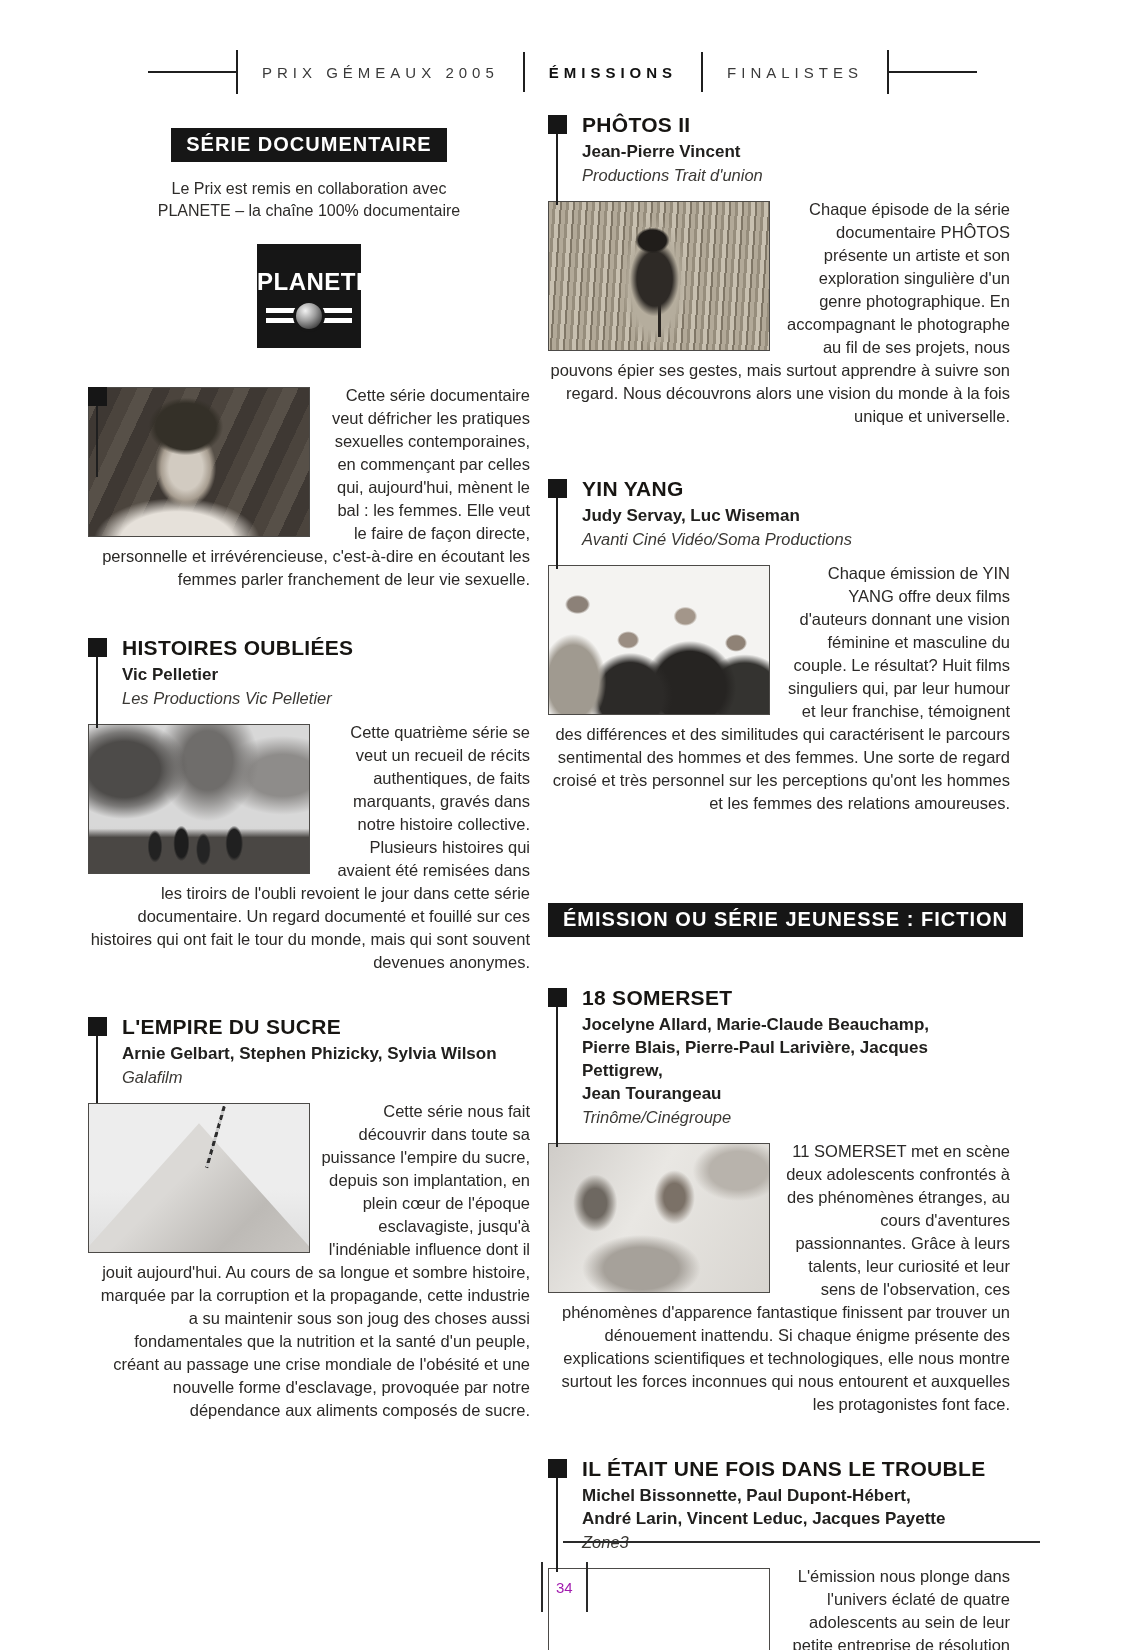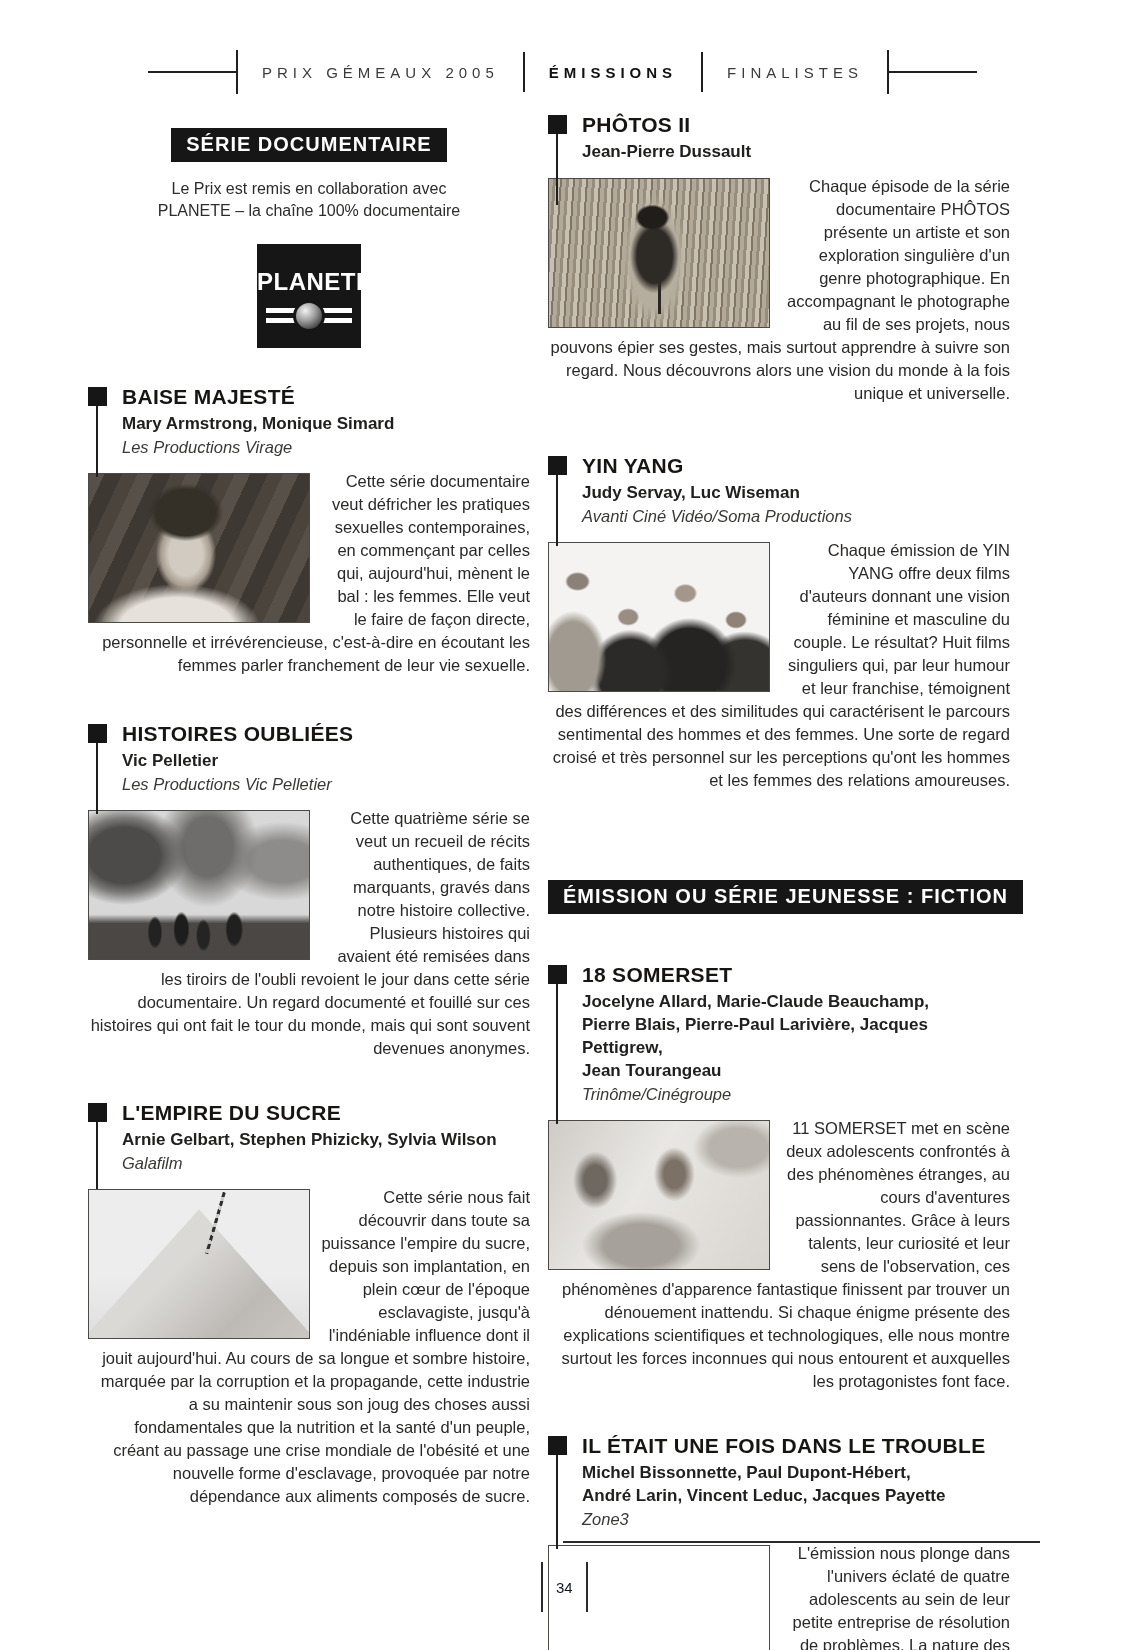--- a/index.html
+++ b/index.html
@@ -113,21 +113,21 @@
     radial-gradient(ellipse 55px 58px at 62% 92%, #5a544c 0 58%, rgba(0,0,0,0) 75%),
     radial-gradient(ellipse 55px 55px at 84% 92%, #b4a old 0, rgba(0,0,0,0) 0),
     repeating-linear-gradient(to right, #55534d 0 2px, rgba(0,0,0,0) 2px 24px) 0 0 / 105px 100px no-repeat,
     repeating-linear-gradient(to bottom, #55534d 0 2px, rgba(0,0,0,0) 2px 24px) 0 0 / 105px 100px no-repeat,
     linear-gradient(to bottom, #8f8d8a 0 30%, #a7a4a0 60%, #b3afaa); }
 
   
   .foot-rule { position:absolute; left:563px; top:1541px; width:477px; height:2px; background:#2a2a2a; }
   .page-marker { position:absolute; left:541px; top:1562px; display:flex; align-items:center; height:50px; }
   .pm-bar { width:2px; height:50px; background:#2a2a2a; }
-  .pm-num { padding:0 13px; font-size:15px; color:#0f172a; }
+  .pm-num { padding:0 13px; font-size:15px; color:#a21caf; }
 </style>
 </head>
 <body>
 
 <div class="page">
 
   <div class="masthead">
     <div class="rule-tick">
         <div class="h-rule"></div>
         <div class="h-tick"></div>
@@ -153,25 +153,20 @@
 
       <div class="planete-logo">
         <div class="planete-word">PLANETE</div>
         <div class="planete-stripes"></div>
         <div class="planete-globe"></div>
       </div>
 
       <section class="entry mt36">
         <span class="bullet"></span>
         <span class="connector" style="top: 22px; height: 71px;"></span>
-        <div class="entry-head">
-          <h3 class="entry-title">BAISE MAJESTÉ</h3>
-          <div class="entry-names">Mary Armstrong, Monique Simard</div>
-          <div class="entry-company">Les Productions Virage</div>
-        </div>
         <div class="entry-body">
           <div class="photo photo-baise" aria-label="portrait noir et blanc d'une femme"></div>
           <p class="entry-text">Cette série documentaire veut défricher les pratiques sexuelles contemporaines, en commençant par celles qui, aujourd'hui, mènent le bal : les femmes. Elle veut le faire de façon directe, personnelle et irrévérencieuse, c'est-à-dire en écoutant les femmes parler franchement de leur vie sexuelle.</p>
         </div>
       </section>
 
       <section class="entry mt44">
         <span class="bullet"></span>
         <span class="connector" style="top: 22px; height: 71px;"></span>
         <div class="entry-head">
@@ -200,21 +195,22 @@
       </section>
     </div>
 
     <div class="col-right">
 
       <section class="entry">
         <span class="bullet"></span>
         <span class="connector" style="top: 22px; height: 71px;"></span>
         <div class="entry-head">
           <h3 class="entry-title">PHÔTOS II</h3>
-          <div class="entry-names">Jean-Pierre Dussault</div>
+          <div class="entry-names">Jean-Pierre Vincent</div>
+          <div class="entry-company">Productions Trait d'union</div>
         </div>
         <div class="entry-body">
           <div class="photo photo-photos" aria-label="photographe avec trépied entre des gerbes de paille"></div>
           <p class="entry-text">Chaque épisode de la série documentaire PHÔTOS présente un artiste et son exploration singulière d'un genre photographique. En accompagnant le photographe au fil de ses projets, nous pouvons épier ses gestes, mais surtout apprendre à suivre son regard. Nous découvrons alors une vision du monde à la fois unique et universelle.</p>
         </div>
       </section>
 
       <section class="entry mt48">
         <span class="bullet"></span>
         <span class="connector" style="top: 22px; height: 71px;"></span>

